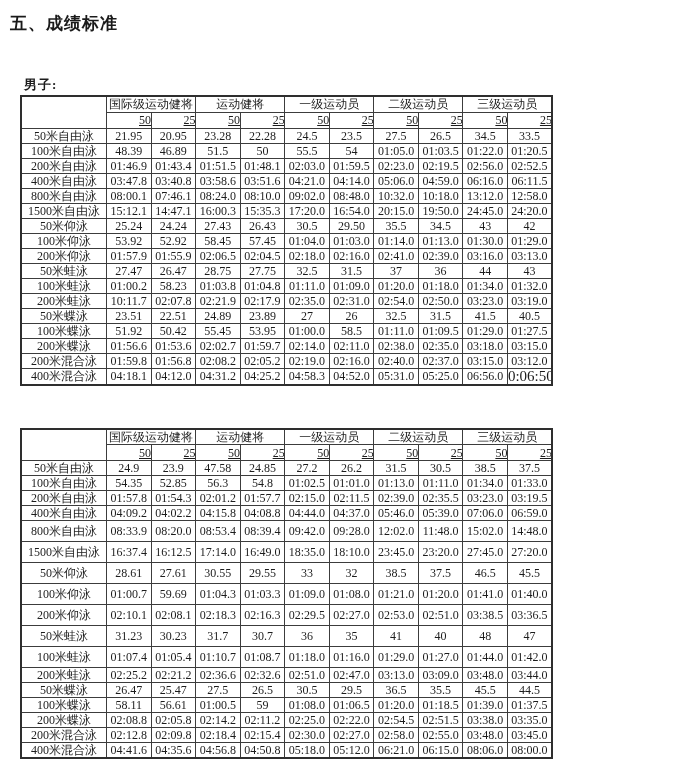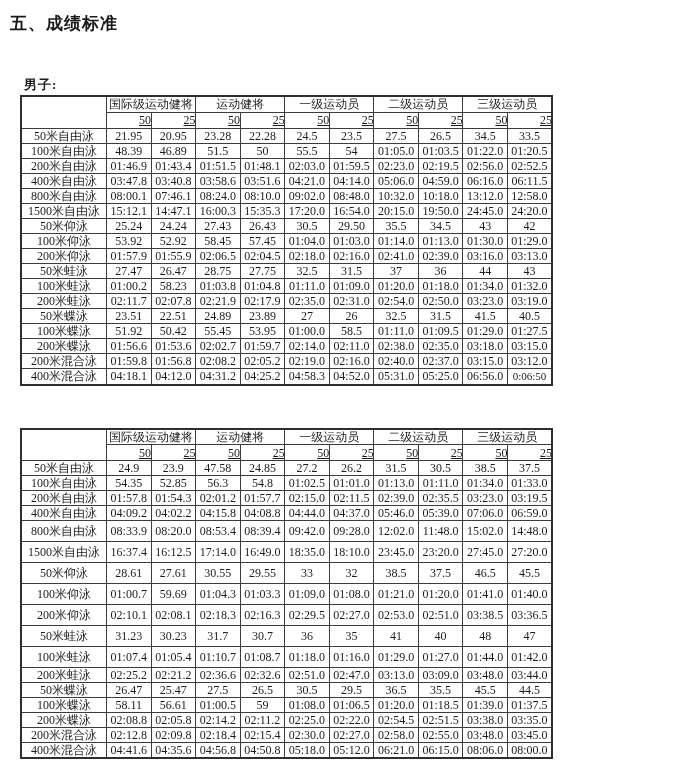--- a/index.html
+++ b/index.html
@@ -54,21 +54,21 @@
   .standards thead tr:first-child { border-bottom: 1px solid #3c3c3c; }
   .standards th.corner { width: 84px; }
   .standards th.pool { text-decoration: underline; padding-left: 32px; }
   .standards tbody td.event { letter-spacing: 0; }
   
   #table-women tbody tr:nth-child(n+5):nth-child(-n+11) td {
     padding: 3px 0;
   }
   
   #table-men tbody tr:last-child td:last-child {
-    font-size: 11px;
+    font-size: 15px;
     line-height: 15px;
     margin-left: 27px;
   }
 </style>
 </head>
 <body>
 
 <div class="page">
 
   <h1 class="title">五、成绩标准</h1>
@@ -237,21 +237,21 @@
             <td>01:04.8</td>
             <td>01:11.0</td>
             <td>01:09.0</td>
             <td>01:20.0</td>
             <td>01:18.0</td>
             <td>01:34.0</td>
             <td>01:32.0</td>
           </tr>
           <tr>
             <td class="event">200米蛙泳</td>
-            <td>02:11.7</td>
+            <td>10:11.7</td>
             <td>02:07.8</td>
             <td>02:21.9</td>
             <td>02:17.9</td>
             <td>02:35.0</td>
             <td>02:31.0</td>
             <td>02:54.0</td>
             <td>02:50.0</td>
             <td>03:23.0</td>
             <td>03:19.0</td>
           </tr>

